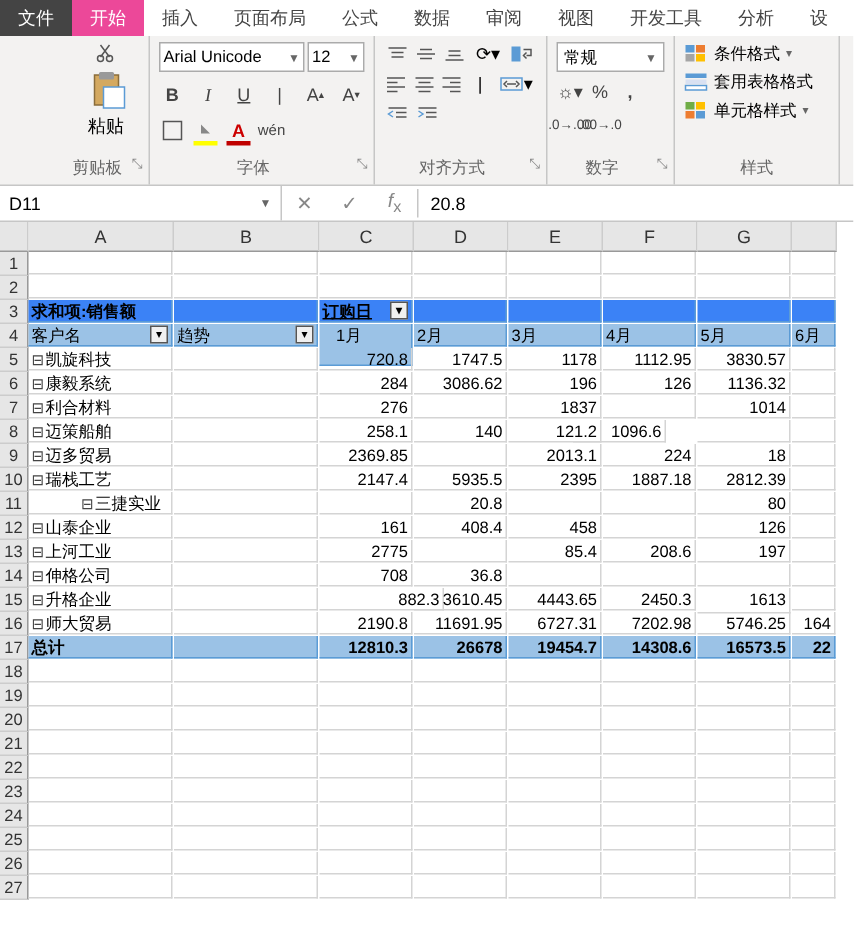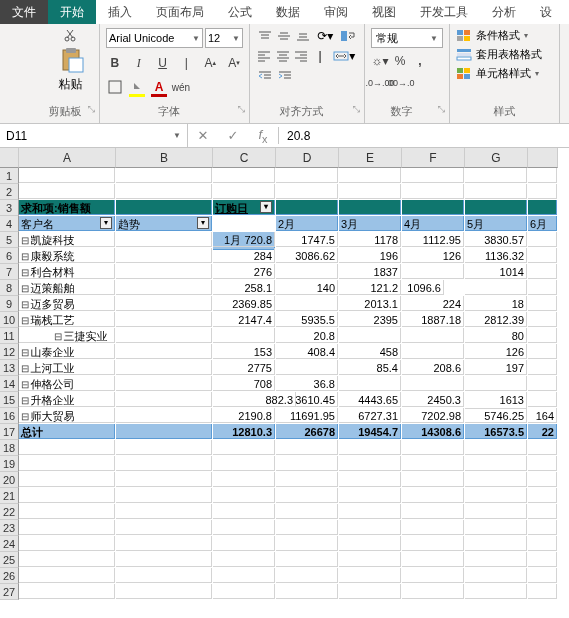--- a/index.html
+++ b/index.html
@@ -1,20 +1,20 @@
 <!DOCTYPE html>
 <html><head>
 <meta charset="utf-8">
 <style>
 * { margin: 0; padding: 0; box-sizing: border-box; font-family: "Microsoft YaHei", Arial, sans-serif; }
 body { width: 569px; height: 618px; overflow: hidden; background: #fff; font-size: 12px; }
 
 .ribbon-tabs { display: flex; background: #fff; height: 24px; }
 .ribbon-tab { padding: 4px 12px; color: #444; cursor: pointer; font-size: 12px; }
-.ribbon-tab.active { background: #0f766e; color: #fff; text-align: center; }
+.ribbon-tab.active { background: #ec4899; color: #fff; text-align: center; }
 .ribbon-tab.dark { background: #444; color: #fff; }
 
 .ribbon { display: flex; background: #f3f2f1; border-bottom: 1px solid #c6c6c6; height: 100px; }
 .ribbon-group { border-right: 1px solid #c6c6c6; padding: 2px 4px; display: flex; flex-direction: column; justify-content: space-between; }
 .ribbon-group-label { text-align: center; font-size: 11px; color: #666; padding: 2px 0; }
 .ribbon-group-label .launcher { float: right; font-size: 9px; color: #888; margin-left: 4px; }
 
 .clipboard-group { width: 58px; margin-left: 42px; }
 .clipboard-top { display: flex; justify-content: center; gap: 2px; padding: 2px; }
 .paste-btn { text-align: center; padding: 2px; }
@@ -50,21 +50,21 @@
 
 .sheet { position: relative; }
 .corner { position: absolute; left: 0; top: 0; width: 19px; height: 20px; background: #e6e6e6; border-right: 1px solid #ccc; border-bottom: 1px solid #999; }
 .col-headers { display: flex; position: absolute; left: 19px; top: 0; height: 20px; }
 .col-header { background: #e6e6e6; border-right: 1px solid #ccc; border-bottom: 1px solid #999; text-align: center; font-size: 12px; line-height: 20px; color: #333; }
 .row-headers { position: absolute; left: 0; top: 20px; width: 19px; }
 .row-header { background: #e6e6e6; border-right: 1px solid #999; border-bottom: 1px solid #ccc; text-align: center; font-size: 11px; line-height: 16px; height: 16px; color: #333; }
 .cells { position: absolute; left: 19px; top: 20px; }
 .cell { position: absolute; border-right: 1px solid #d4d4d4; border-bottom: 1px solid #d4d4d4; font-size: 11px; padding: 0 2px; line-height: 16px; overflow: hidden; white-space: nowrap; }
 .cell.r { text-align: right; }
-.cell.hdr { background: #0f766e; border-right: 1px solid #5b9bd5; border-bottom: 1px solid #5b9bd5; font-weight: bold; }
+.cell.hdr { background: #3b82f6; border-right: 1px solid #5b9bd5; border-bottom: 1px solid #5b9bd5; font-weight: bold; }
 .cell.hdr2 { background: #9bc2e6; border-right: 1px solid #5b9bd5; border-bottom: 1px solid #5b9bd5; }
 .cell.tot { background: #9bc2e6; border-right: 1px solid #5b9bd5; border-bottom: 1px solid #5b9bd5; font-weight: bold; }
 .filter-btn { float: right; width: 12px; height: 12px; border: 1px solid #555; background: #f0f0f0; margin-top: 1px; font-size: 8px; text-align: center; line-height: 10px; }
 .expand { color: #444; margin-right: 1px; font-size: 10px; }
 
 .chev { font-size: 8px; color: #666; }
 svg { display: block; }
 </style>
 </head>
 <body>
@@ -372,21 +372,21 @@
       <div class="cell hdr" style="left: 0px; top: 32px; width: 96px; height: 15px;">求和项:销售额</div>
       <div class="cell hdr" style="left: 97px; top: 32px; width: 96px; height: 15px;"></div>
       <div class="cell hdr" style="left: 194px; top: 32px; width: 62px; height: 15px; text-decoration: underline;">订购日<span class="filter-btn">▾</span></div>
       <div class="cell hdr" style="left: 257px; top: 32px; width: 62px; height: 15px;"></div>
       <div class="cell hdr" style="left: 320px; top: 32px; width: 62px; height: 15px;"></div>
       <div class="cell hdr" style="left: 383px; top: 32px; width: 62px; height: 15px;"></div>
       <div class="cell hdr" style="left: 446px; top: 32px; width: 62px; height: 15px;"></div>
       <div class="cell hdr" style="left: 509px; top: 32px; width: 29px; height: 15px;"></div>
       <div class="cell hdr2" style="left: 0px; top: 48px; width: 96px; height: 15px;">客户名<span class="filter-btn">▾</span></div>
       <div class="cell hdr2" style="left: 97px; top: 48px; width: 96px; height: 15px;">趋势<span class="filter-btn">▾</span></div>
-      <div class="cell hdr2 " style="left: 194px; top: 64px; width: 62px; height: 18px; padding-left: 11px;">1月</div>
+      <div class="cell hdr2 " style="left: 194px; top: 48px; width: 62px; height: 28px; padding-left: 11px;">1月</div>
       <div class="cell hdr2 " style="left: 257px; top: 48px; width: 62px; height: 15px;">2月</div>
       <div class="cell hdr2 " style="left: 320px; top: 48px; width: 62px; height: 15px;">3月</div>
       <div class="cell hdr2 " style="left: 383px; top: 48px; width: 62px; height: 15px;">4月</div>
       <div class="cell hdr2 " style="left: 446px; top: 48px; width: 62px; height: 15px;">5月</div>
       <div class="cell hdr2" style="left: 509px; top: 48px; width: 29px; height: 15px;">6月</div>
       <div class="cell" style="left: 0px; top: 64px; width: 96px; height: 15px;"><span class="expand">⊟</span>凯旋科技</div>
       <div class="cell" style="left: 97px; top: 64px; width: 96px; height: 15px;"></div>
       <div class="cell r" style="left: 194px; top: 64px; width: 62px; height: 15px;">720.8</div>
       <div class="cell r" style="left: 257px; top: 64px; width: 62px; height: 15px;">1747.5</div>
       <div class="cell r" style="left: 320px; top: 64px; width: 62px; height: 15px;">1178</div>
@@ -436,21 +436,21 @@
       <div class="cell" style="left: 0px; top: 160px; width: 96px; height: 15px; padding-left: 35px;"><span class="expand">⊟</span>三捷实业</div>
       <div class="cell" style="left: 97px; top: 160px; width: 96px; height: 15px;"></div>
       <div class="cell r" style="left: 194px; top: 160px; width: 62px; height: 15px;"></div>
       <div class="cell r" style="left: 257px; top: 160px; width: 62px; height: 15px;">20.8</div>
       <div class="cell r" style="left: 320px; top: 160px; width: 62px; height: 15px;"></div>
       <div class="cell r" style="left: 383px; top: 160px; width: 62px; height: 15px;"></div>
       <div class="cell r" style="left: 446px; top: 160px; width: 62px; height: 15px;">80</div>
       <div class="cell r" style="left: 509px; top: 160px; width: 29px; height: 15px;"></div>
       <div class="cell" style="left: 0px; top: 176px; width: 96px; height: 15px;"><span class="expand">⊟</span>山泰企业</div>
       <div class="cell" style="left: 97px; top: 176px; width: 96px; height: 15px;"></div>
-      <div class="cell r" style="left: 194px; top: 176px; width: 62px; height: 15px;">153</div>
+      <div class="cell r" style="left: 194px; top: 176px; width: 62px; height: 15px;">161</div>
       <div class="cell r" style="left: 257px; top: 176px; width: 62px; height: 15px;">408.4</div>
       <div class="cell r" style="left: 320px; top: 176px; width: 62px; height: 15px;">458</div>
       <div class="cell r" style="left: 383px; top: 176px; width: 62px; height: 15px;"></div>
       <div class="cell r" style="left: 446px; top: 176px; width: 62px; height: 15px;">126</div>
       <div class="cell r" style="left: 509px; top: 176px; width: 29px; height: 15px;"></div>
       <div class="cell" style="left: 0px; top: 192px; width: 96px; height: 15px;"><span class="expand">⊟</span>上河工业</div>
       <div class="cell" style="left: 97px; top: 192px; width: 96px; height: 15px;"></div>
       <div class="cell r" style="left: 194px; top: 192px; width: 62px; height: 15px;">2775</div>
       <div class="cell r" style="left: 257px; top: 192px; width: 62px; height: 15px;"></div>
       <div class="cell r" style="left: 320px; top: 192px; width: 62px; height: 15px;">85.4</div>

